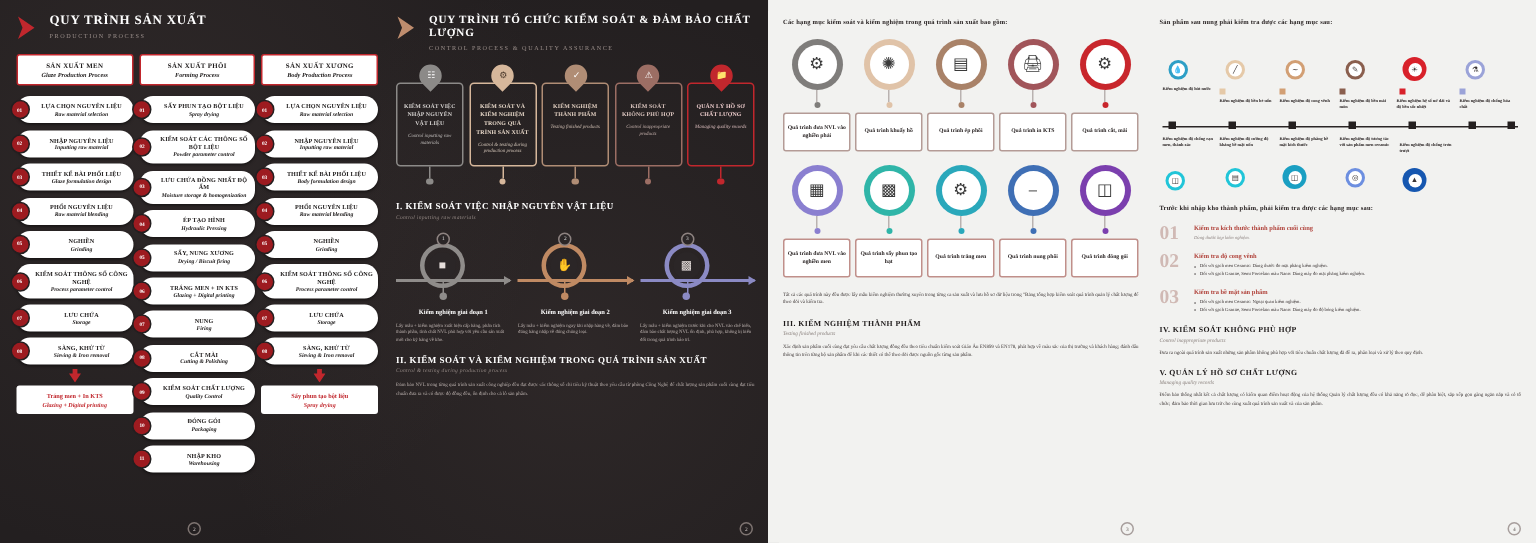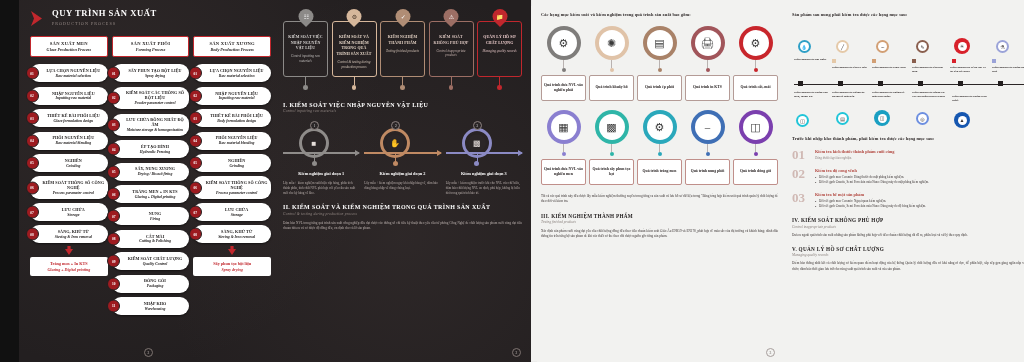--- a/index.html
+++ b/index.html
@@ -11,21 +11,20 @@
   }
   .spread { display: flex; width: 1024px; height: 362px; }
 
   
   .page-left {
     width: 512px; height: 362px;
     background: #231f20;
     position: relative;
     display: flex;
     color: #fff;
-    margin-left: 19px;
   }
   .page-left::before{
     content:""; position:absolute; inset:0;
     background:
       radial-gradient(circle at 20% 30%, rgba(120,100,95,.13), transparent 55%),
       radial-gradient(circle at 75% 65%, rgba(140,115,110,.10), transparent 55%);
     pointer-events:none;
   }
   .col-prod { width: 258px; padding: 9px 6px 0 11px; position: relative; z-index:2;}
   .col-qa   { width: 254px; padding: 9px 9px 0 6px; position: relative; z-index:2;}
@@ -411,20 +410,31 @@
           <div class="end-box">
             <div class="vn txt-accent">Sấy phun tạo bột liệu</div>
             <div class="en txt-accent">Spray drying</div>
           </div>
         </div>
       </div>
       <div class="pg-num" style="left:calc(50% - 4px);">2</div>
     </div>
 
     <div class="col-qa">
+      <div class="sect-head">
+        <span class="arrow-mark">
+          <svg width="16" height="17" viewBox="0 0 16 17">
+              <path d="M1 1 L12 8.5 L1 16 L4 8.5 Z" fill="#bf8d6e"></path>
+            </svg>
+        </span>
+        <div>
+          <div class="sect-title" style="font-size:7.4px">QUY TRÌNH TỔ CHỨC KIỂM SOÁT &amp; ĐẢM BẢO CHẤT LƯỢNG</div>
+          <div class="sect-sub">CONTROL PROCESS &amp; QUALITY ASSURANCE</div>
+        </div>
+      </div>
 
       <div class="qa-cards">
         <div class="qa-card">
           <div class="qa-pin">
               <div class="pin-body" style="background:#8c8a88">
                 <span class="pin-ic">☷</span>
               </div>
             </div>
           <div class="qa-box" style="border-color:#8c8a88;color:#d8d5d3">
             <div class="vn">KIỂM SOÁT VIỆC NHẬP NGUYÊN VẬT LIỆU</div>

